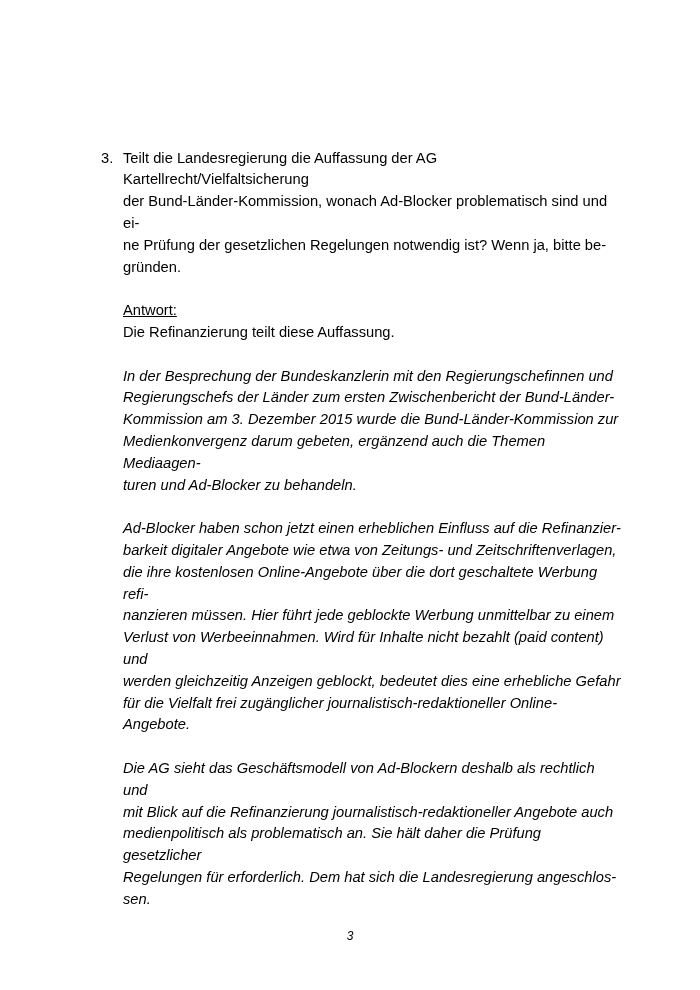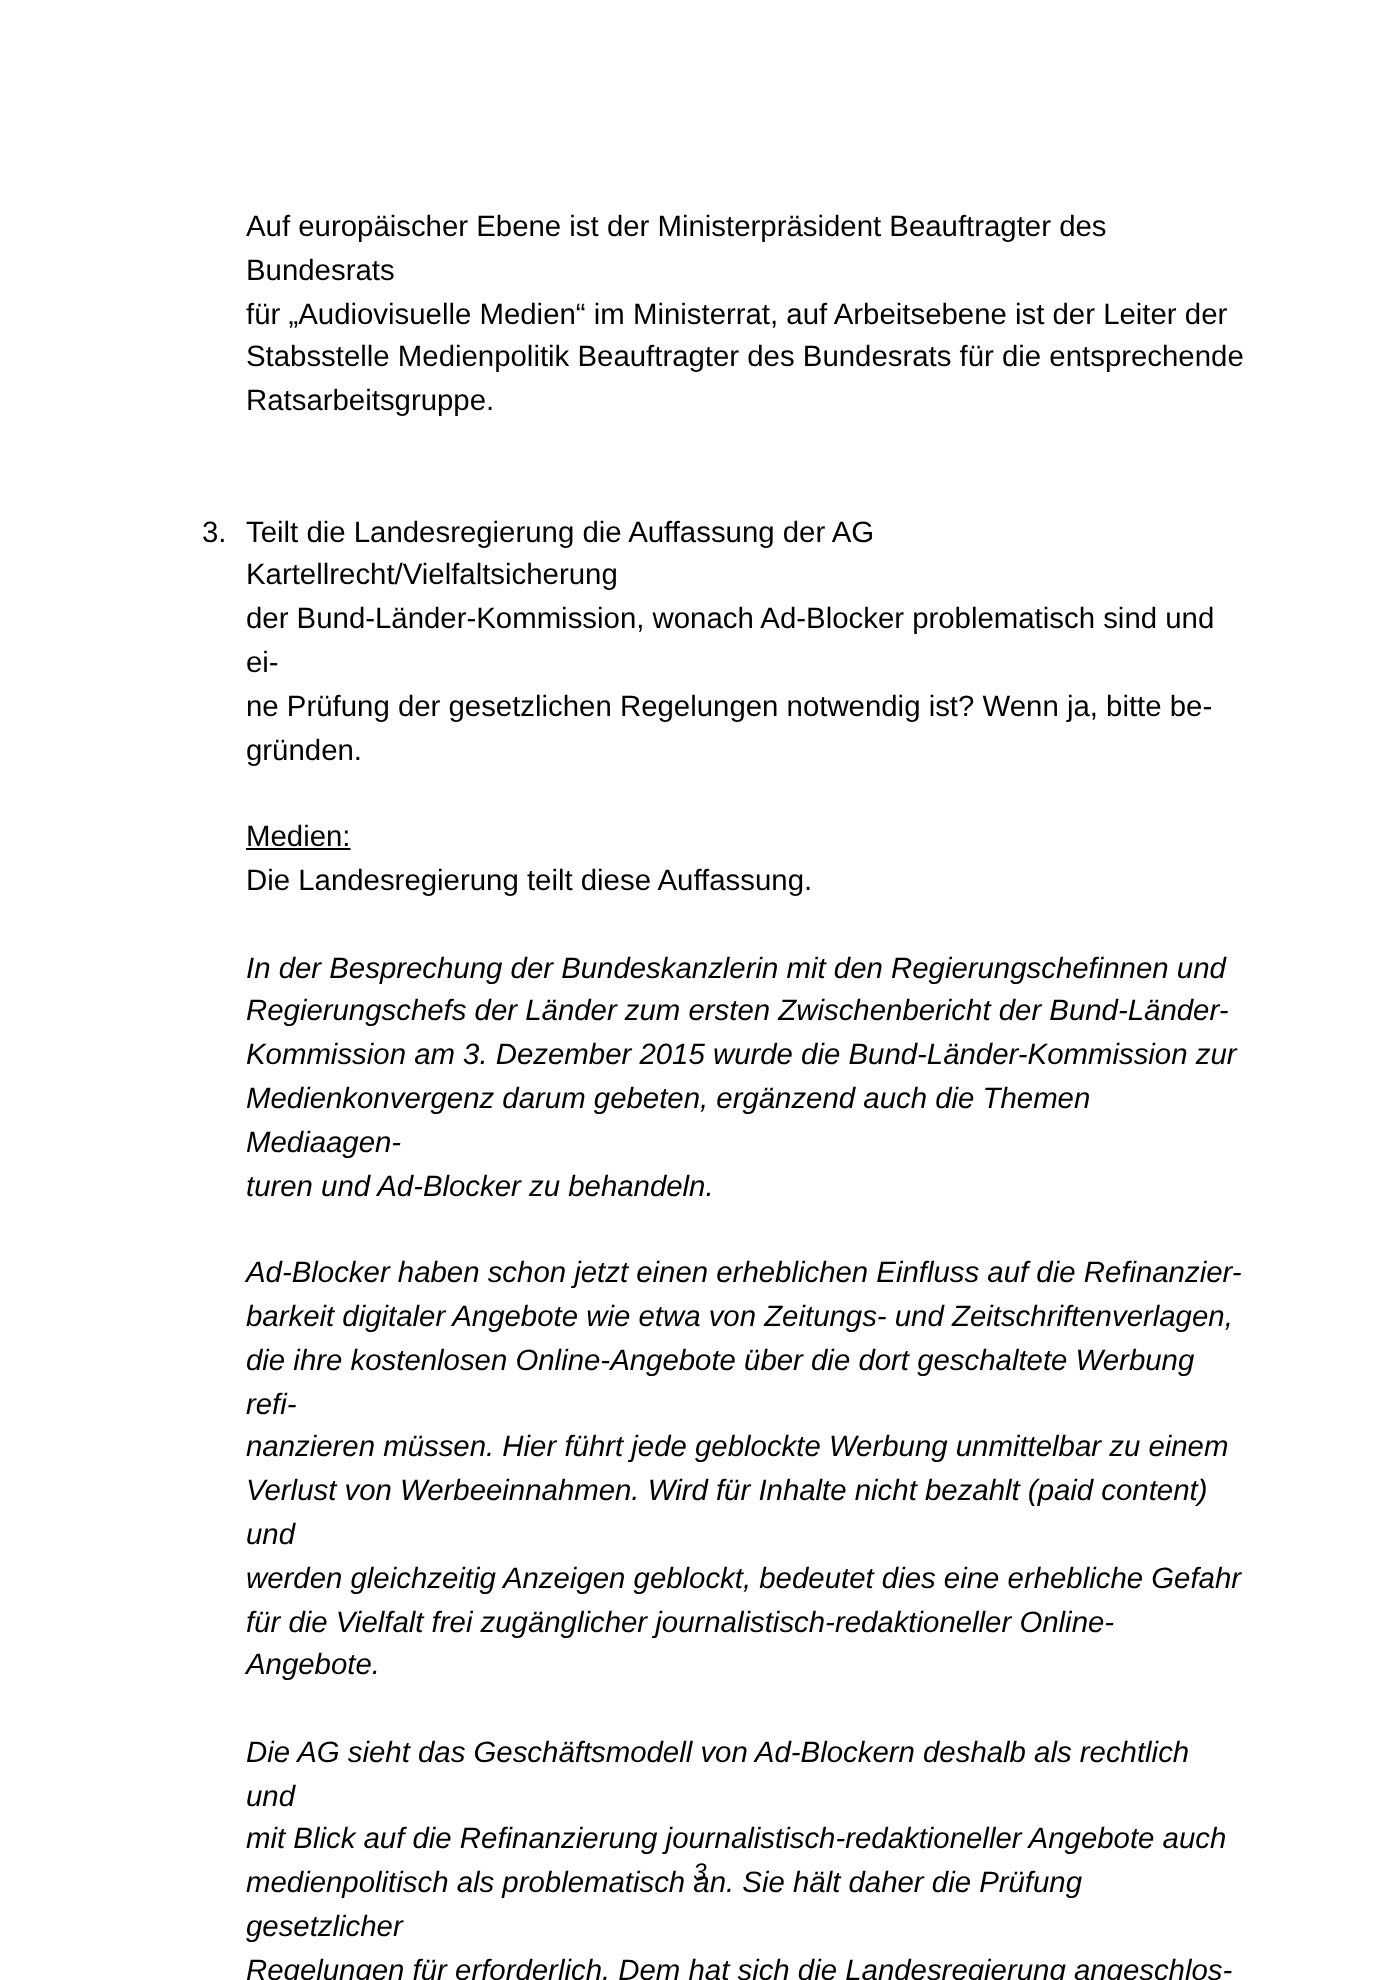--- a/index.html
+++ b/index.html
@@ -55,36 +55,32 @@
     font-style: italic;
     color: #000000;
   }
 </style>
 </head>
 <body>
 
 <div class="page">
   <div class="content">
 
-    <p class="para">Auf europäischer Ebene ist der Ministerpräsident Beauftragter des Bundesrats
-für „Audiovisuelle Medien“ im Ministerrat, auf Arbeitsebene ist der Leiter der
-Stabsstelle Medienpolitik Beauftragter des Bundesrats für die entsprechende
-Ratsarbeitsgruppe.</p>
 
     <div class="question">
       <span class="qnum">3.</span>
       <p class="para">Teilt die Landesregierung die Auffassung der AG Kartellrecht/Vielfaltsicherung
 der Bund-Länder-Kommission, wonach Ad-Blocker problematisch sind und ei-
 ne Prüfung der gesetzlichen Regelungen notwendig ist? Wenn ja, bitte be-
 gründen.</p>
     </div>
 
-    <p class="answer-label">Medien:</p>
+    <p class="answer-label">Antwort:</p>
 
-    <p class="para">Die Landesregierung teilt diese Auffassung.</p>
+    <p class="para">Die Refinanzierung teilt diese Auffassung.</p>
 
     <p class="para gap">In der Besprechung der Bundeskanzlerin mit den Regierungschefinnen und
 Regierungschefs der Länder zum ersten Zwischenbericht der Bund-Länder-
 Kommission am 3. Dezember 2015 wurde die Bund-Länder-Kommission zur
 Medienkonvergenz darum gebeten, ergänzend auch die Themen Mediaagen-
 turen und Ad-Blocker zu behandeln.</p>
 
     <p class="para gap">Ad-Blocker haben schon jetzt einen erheblichen Einfluss auf die Refinanzier-
 barkeit digitaler Angebote wie etwa von Zeitungs- und Zeitschriftenverlagen,
 die ihre kostenlosen Online-Angebote über die dort geschaltete Werbung refi-

